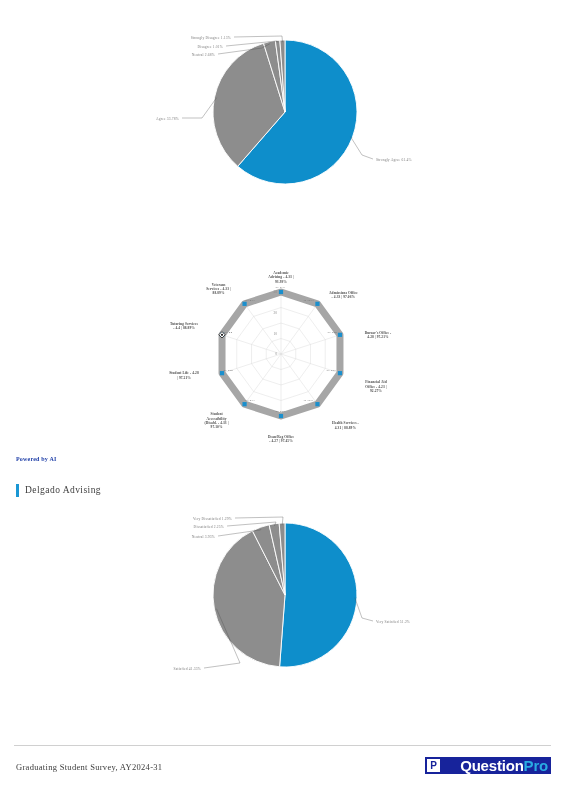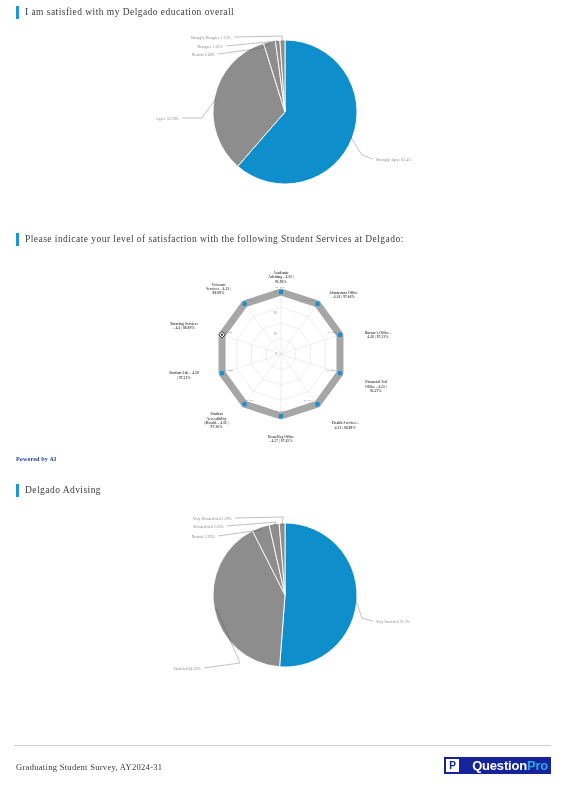--- a/index.html
+++ b/index.html
@@ -68,31 +68,30 @@
     height:17px;display:flex;align-items:center;
     background:#17239b;padding:0 3px 0 2px;
   }
   .qp-mark{
     width:13px;height:13px;background:#ffffff;color:#17239b;
     font-family:"Liberation Sans",sans-serif;font-weight:bold;
     font-size:10px;line-height:13px;text-align:center;
   }
   .qp-word{
     font-family:"Liberation Sans",sans-serif;font-weight:bold;
-    font-size:13px;line-height:17px;color:#ffffff;margin-left:13px;
+    font-size:15px;line-height:17px;color:#ffffff;margin-left:20px;
     letter-spacing:-.2px;
   }
   .qp-word .accent{color:#29abe2;}
 </style>
 </head>
 <body>
 
 <div class="page">
 
-  <div class="sec-title" style="left:16px;top:6px;">I am satisfied with my Delgado education overall</div>
 
   <div class="chart-wrap" style="left:130px;top:28px;width:330px;height:170px;">
     <svg id="svg-overall-pie" viewBox="0 0 330 170" width="330" height="170">
         <path d="M 155 84 L 155.00 12.00 A 72 72 0 1 1 107.73 138.31 Z" fill="#0e8ecb" stroke="#ffffff" stroke-width="0.9"></path>
         <path d="M 155 84 L 107.73 138.31 A 72 72 0 0 1 133.53 15.28 Z" fill="#8d8d8d" stroke="#ffffff" stroke-width="0.9"></path>
         <path d="M 155 84 L 133.53 15.28 A 72 72 0 0 1 145.35 12.65 Z" fill="#8d8d8d" stroke="#ffffff" stroke-width="0.9"></path>
         <path d="M 155 84 L 145.35 12.65 A 72 72 0 0 1 149.89 12.18 Z" fill="#8d8d8d" stroke="#ffffff" stroke-width="0.9"></path>
         <path d="M 155 84 L 149.89 12.18 A 72 72 0 0 1 155.00 12.00 Z" fill="#8d8d8d" stroke="#ffffff" stroke-width="0.9"></path>
         <polyline points="220.4,108.5 232,127 243,131" class="leader"></polyline>
         <text x="246" y="132.5" class="pie-label" text-anchor="start">Strongly Agree  61.4%</text>
@@ -100,21 +99,20 @@
         <text x="49" y="91.5" class="pie-label" text-anchor="end">Agree  33.78%</text>
         <polyline points="139.9,15.8 132,20 88,26" class="leader"></polyline>
         <text x="85" y="27.5" class="pie-label" text-anchor="end">Neutral  2.68%</text>
         <polyline points="147.8,14.5 147,13 96,18" class="leader"></polyline>
         <text x="93" y="19.5" class="pie-label" text-anchor="end">Disagree  1.01%</text>
         <polyline points="152.5,14.2 152,8 104,9" class="leader"></polyline>
         <text x="101" y="10.5" class="pie-label" text-anchor="end">Strongly Disagree  1.13%</text>
       </svg>
   </div>
 
-  <div class="sec-title" style="left:16px;top:233px;">Please indicate your level of satisfaction with the following Student Services at Delgado:</div>
 
   <div class="chart-wrap" style="left:140px;top:262px;width:290px;height:192px;">
     <svg id="svg-services-radar" viewBox="0 0 290 192" width="290" height="192">
         <polygon points="141.00,76.50 150.11,79.46 155.74,87.21 155.74,96.79 150.11,104.54 141.00,107.50 131.89,104.54 126.26,96.79 126.26,87.21 131.89,79.46" class="radar-grid"></polygon>
         <polygon points="141.00,61.00 159.22,66.92 170.48,82.42 170.48,101.58 159.22,117.08 141.00,123.00 122.78,117.08 111.52,101.58 111.52,82.42 122.78,66.92" class="radar-grid"></polygon>
         <polygon points="141.00,45.50 168.33,54.38 185.22,77.63 185.22,106.37 168.33,129.62 141.00,138.50 113.67,129.62 96.78,106.37 96.78,77.63 113.67,54.38" class="radar-grid"></polygon>
         <polygon points="141.00,30.00 177.44,41.84 199.97,72.84 199.97,111.16 177.44,142.16 141.00,154.00 104.56,142.16 82.03,111.16 82.03,72.84 104.56,41.84" class="radar-grid"></polygon>
         <line x1="141" y1="92" x2="141.00" y2="30.00" class="radar-spoke"></line>
         <line x1="141" y1="92" x2="177.44" y2="41.84" class="radar-spoke"></line>
         <line x1="141" y1="92" x2="199.97" y2="72.84" class="radar-spoke"></line>

